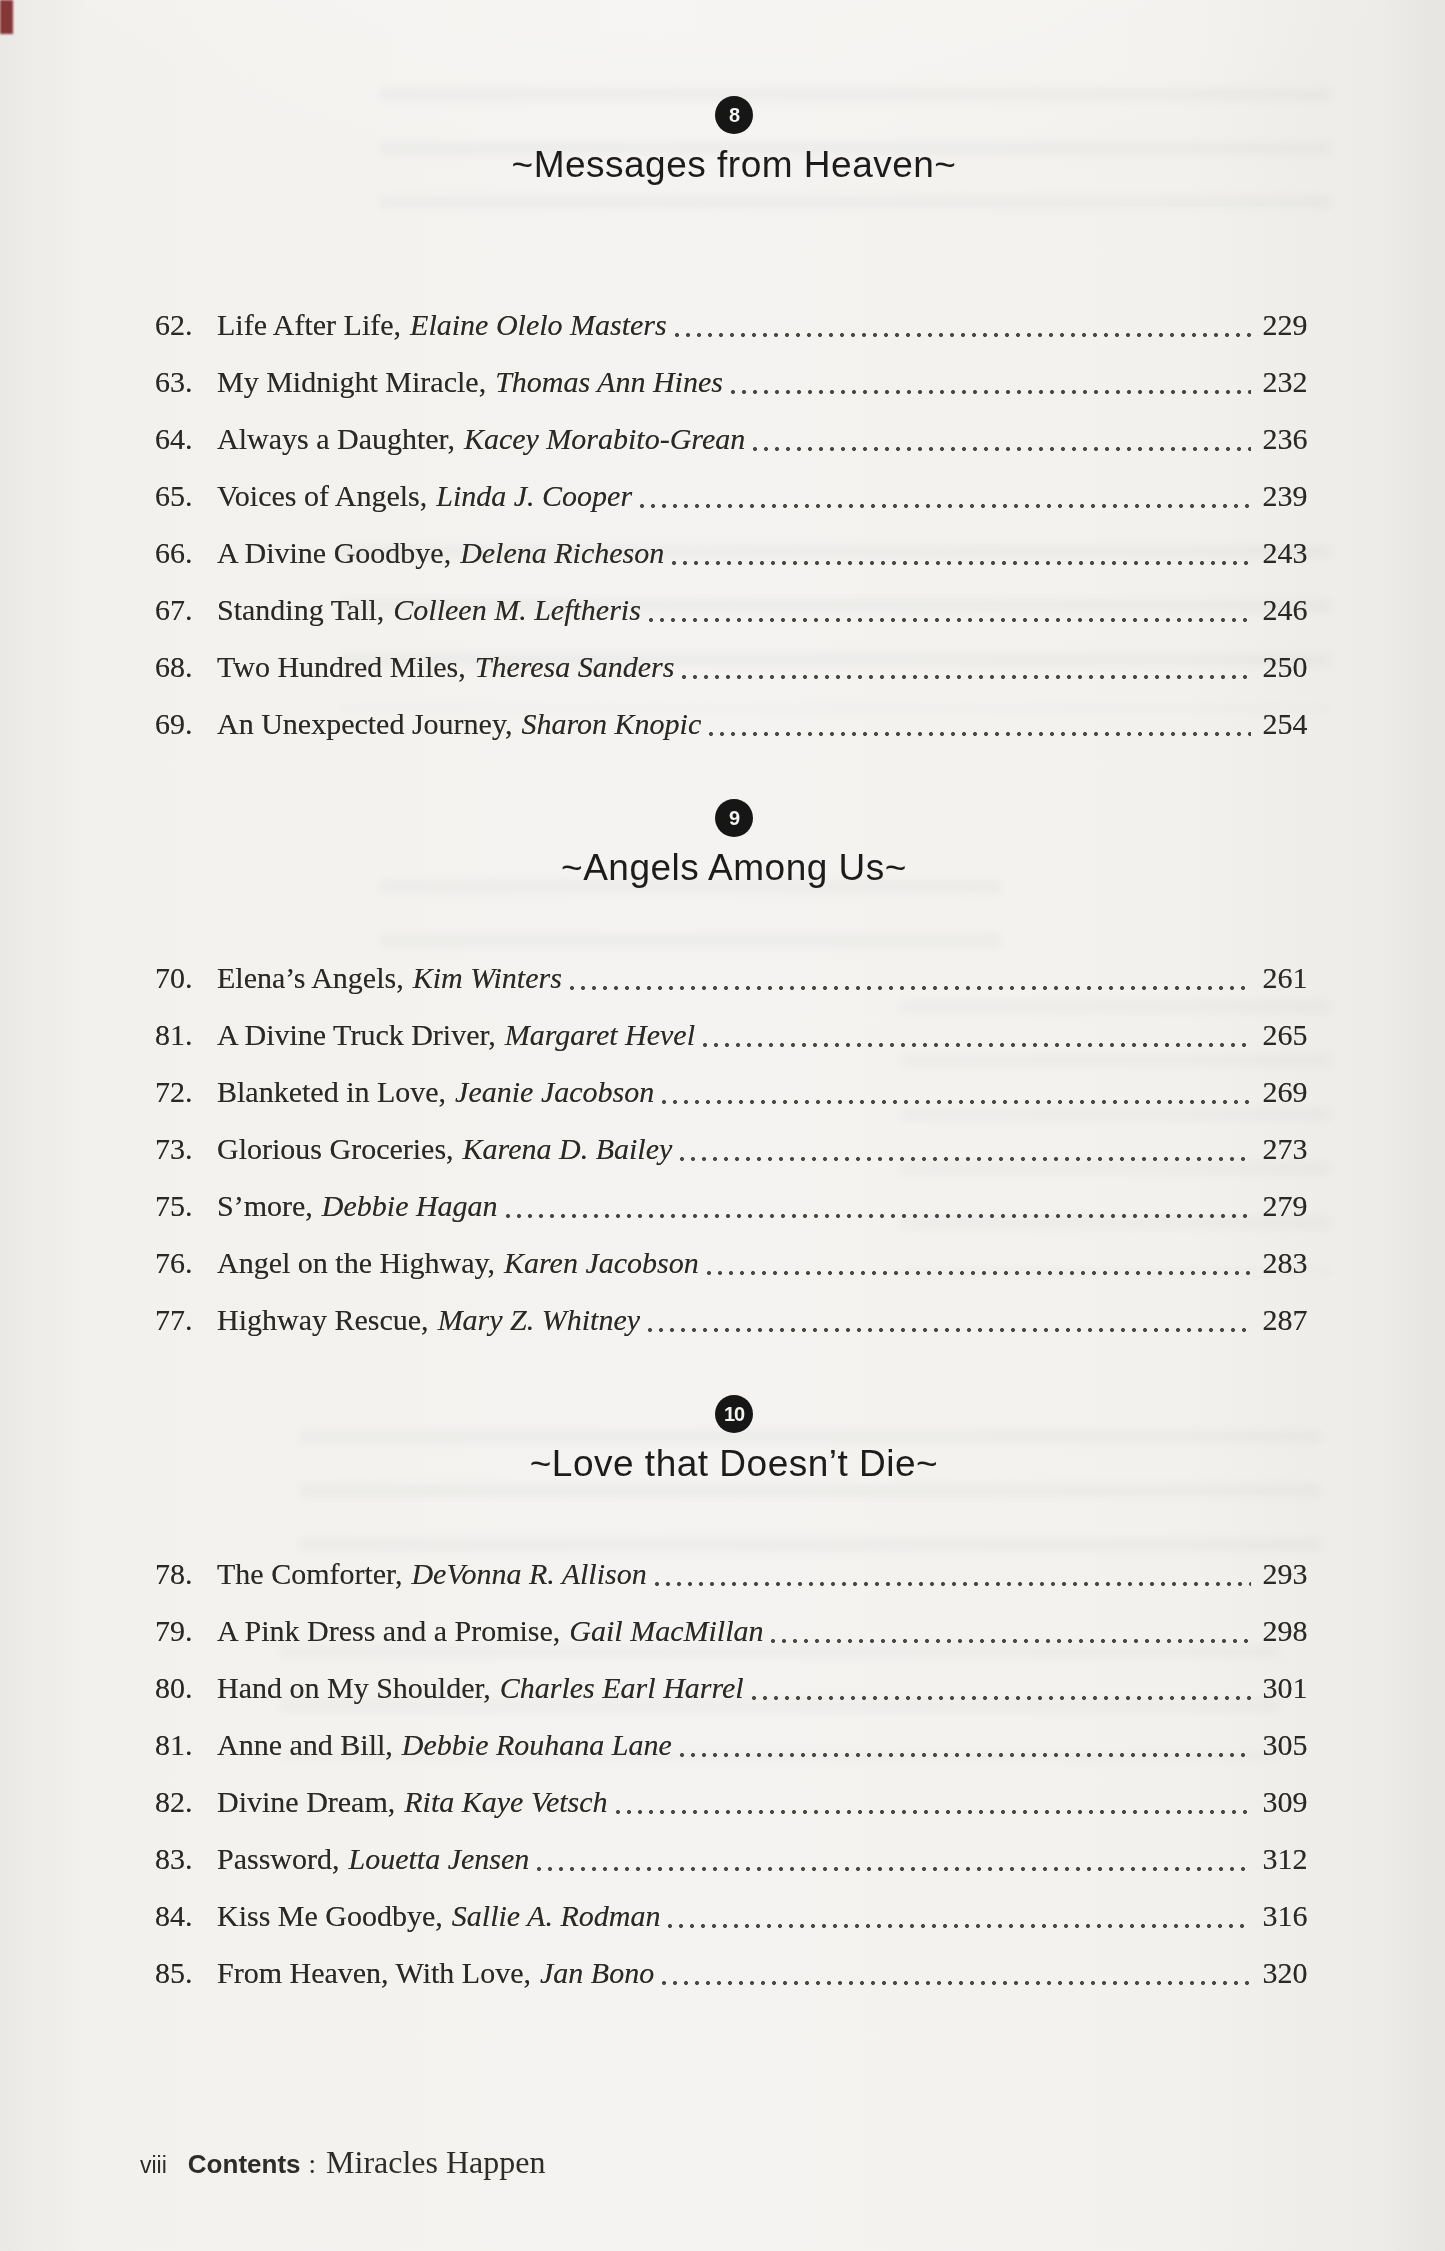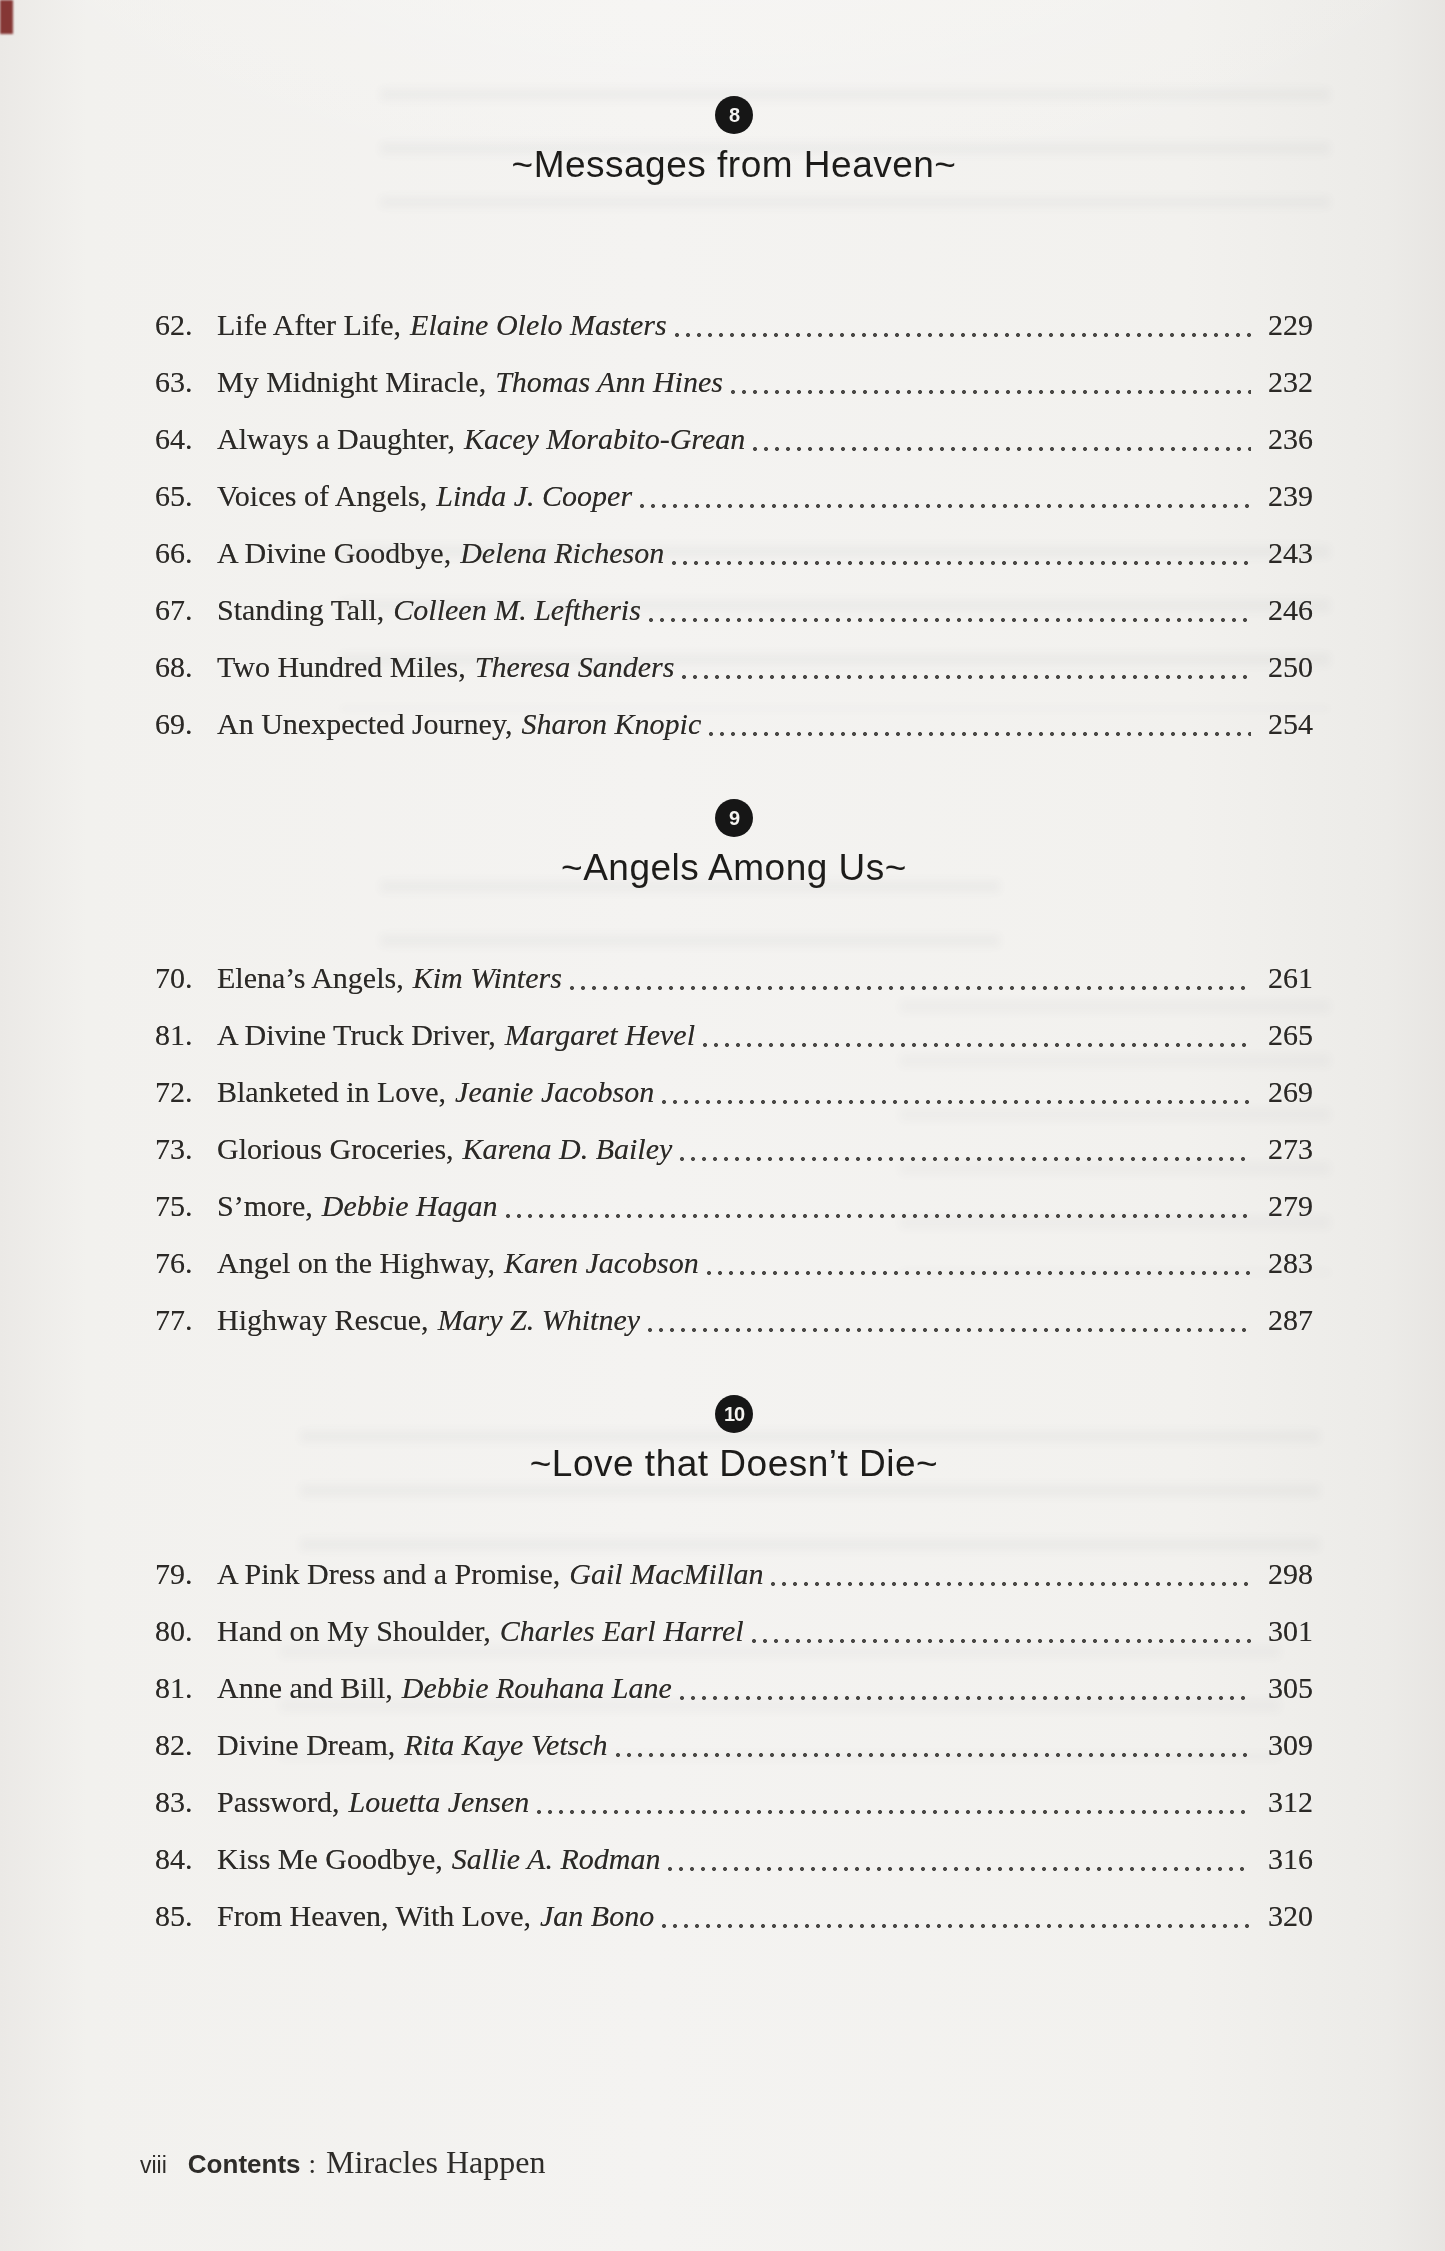--- a/index.html
+++ b/index.html
@@ -75,21 +75,21 @@
   .title{}
   .author{font-style:italic;margin-left:9px;}
   .leader{
     flex:1;
     margin:0 6px 0 8px;
     background-image:radial-gradient(circle at 2px 2px, rgba(45,43,40,.85) 1.7px, transparent 2.3px);
     background-size:11px 5px;
     background-repeat:repeat-x;
     background-position:0 37px;
   }
-  .pageno{flex:0 0 auto;min-width:56px;text-align:right;}
+  .pageno{flex:0 0 auto;min-width:56px;text-align:center;}
 
   .footer{
     position:absolute;
     left:140px;top:2144px;
     display:flex;align-items:baseline;
     color:#2e2c29;
   }
   .folio{
     font-family:"Liberation Sans", sans-serif;
     font-size:23px;
@@ -254,20 +254,27 @@
     <span class="leader"></span>
     <span class="pageno">287</span>
   </li>
 </ul>
   </section>
 
   <section class="section">
     <span class="badge">10</span>
     <h2 class="section-title">~Love that Doesn’t Die~</h2>
     <ul class="entries">
+  <li class="row">
+    <span class="num">78.</span>
+    <span class="title">The Comforter,</span>
+    <span class="author">DeVonna R. Allison</span>
+    <span class="leader"></span>
+    <span class="pageno">293</span>
+  </li>
 
   <li class="row">
     <span class="num">79.</span>
     <span class="title">A Pink Dress and a Promise,</span>
     <span class="author">Gail MacMillan</span>
     <span class="leader"></span>
     <span class="pageno">298</span>
   </li>
 
   <li class="row">

